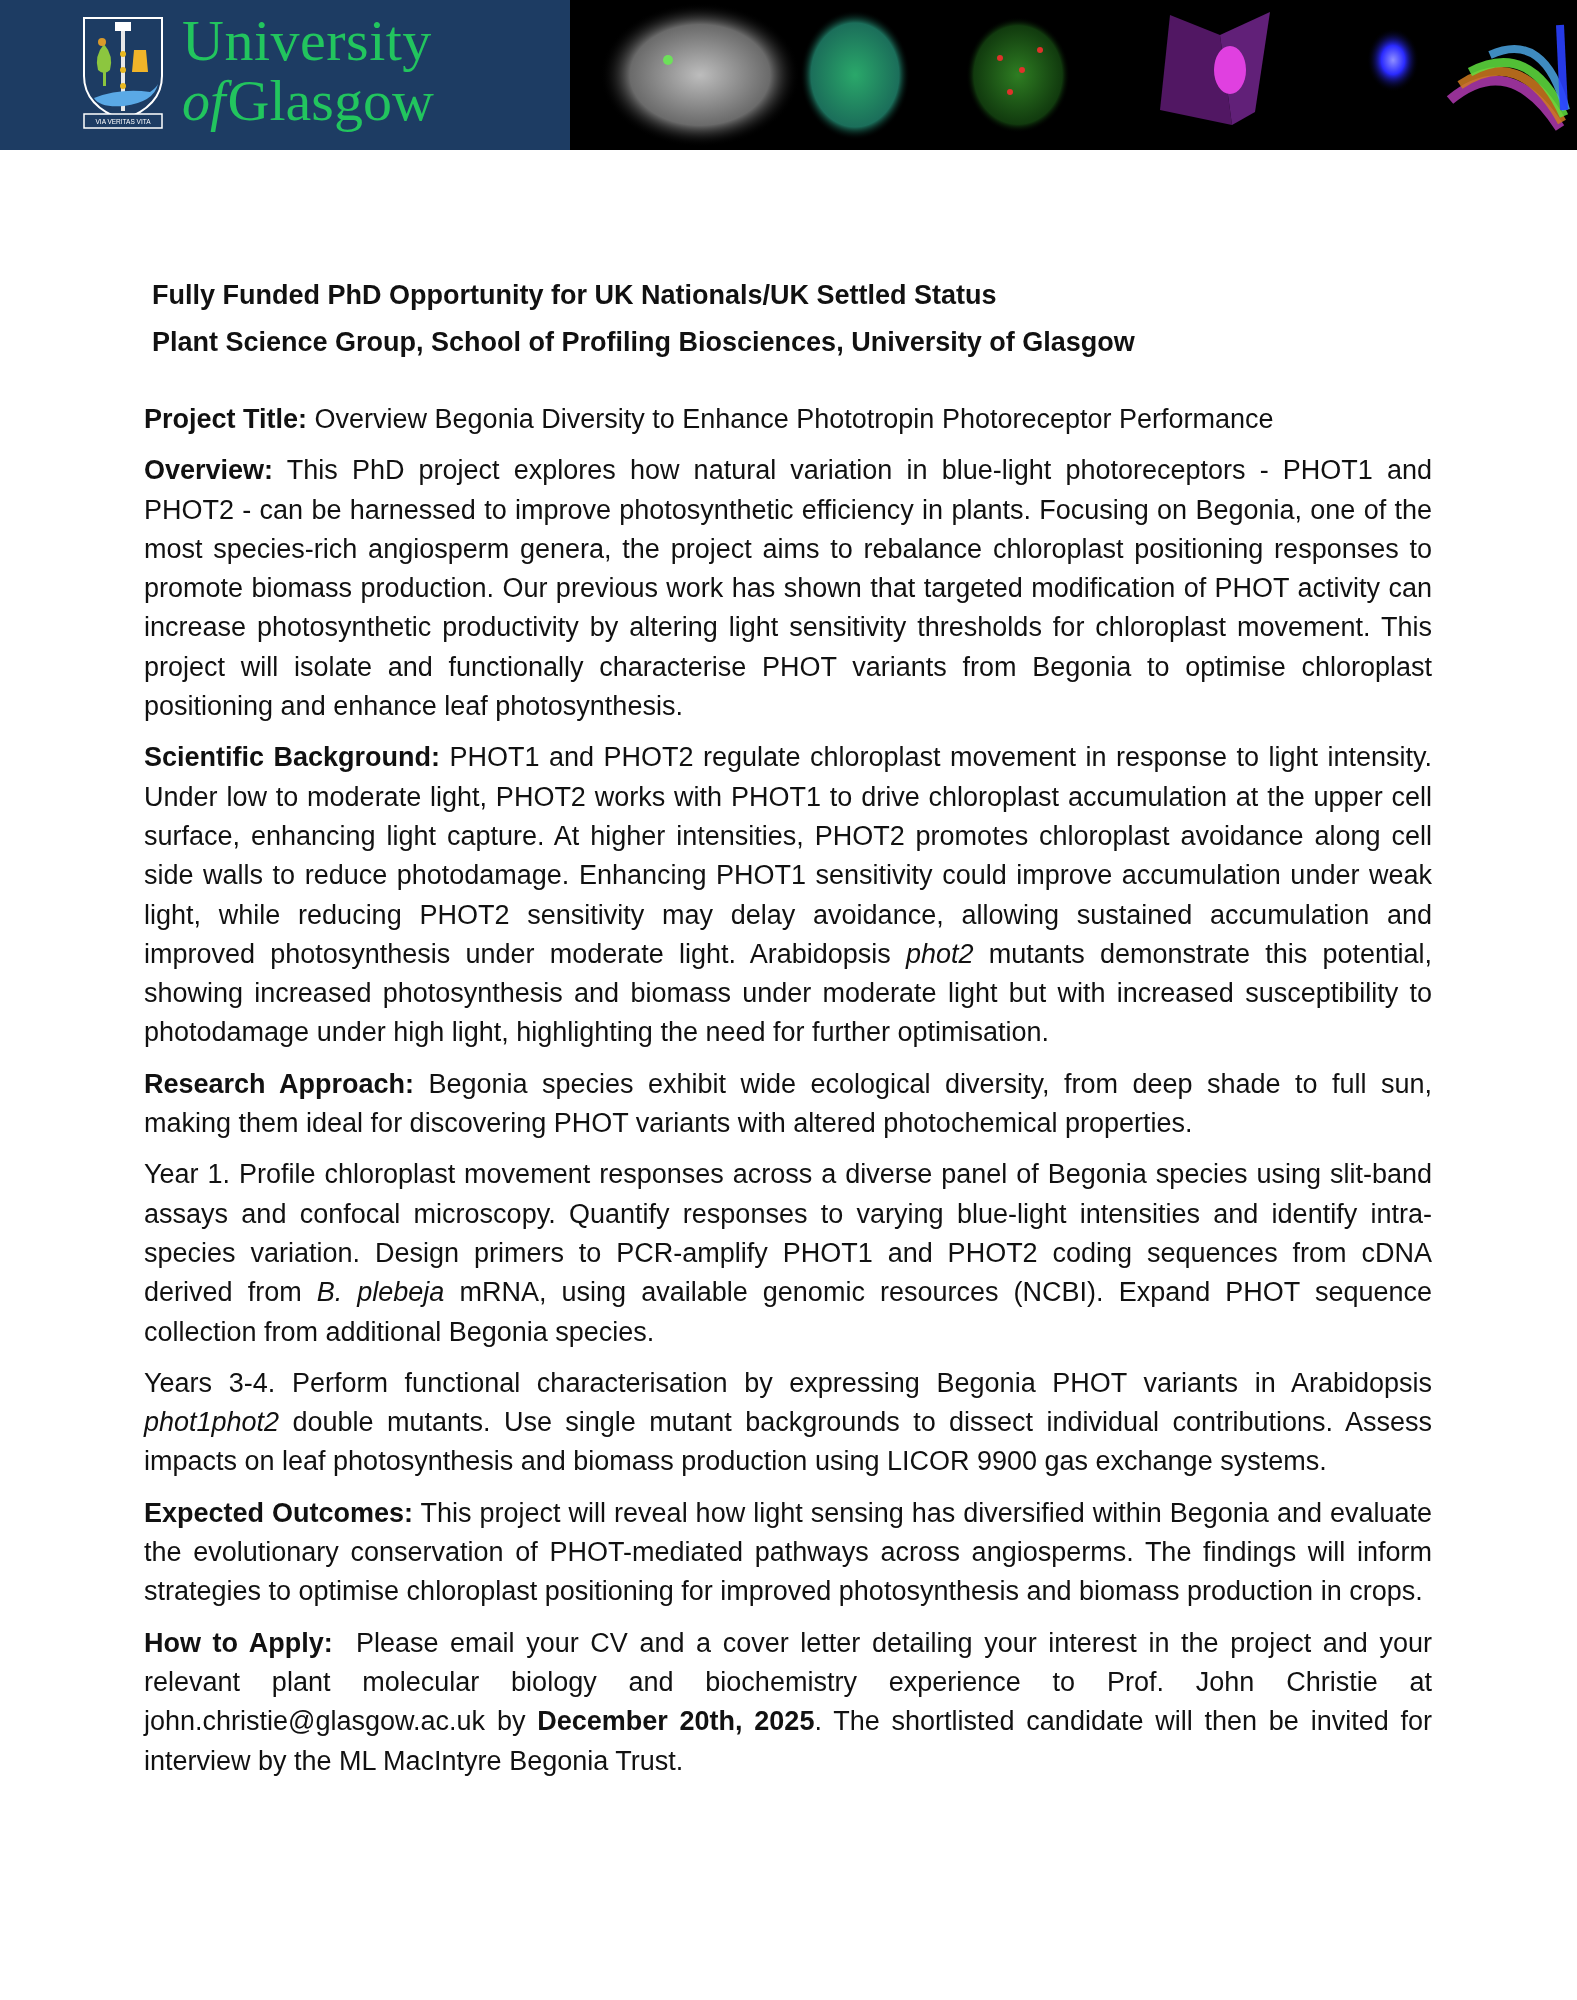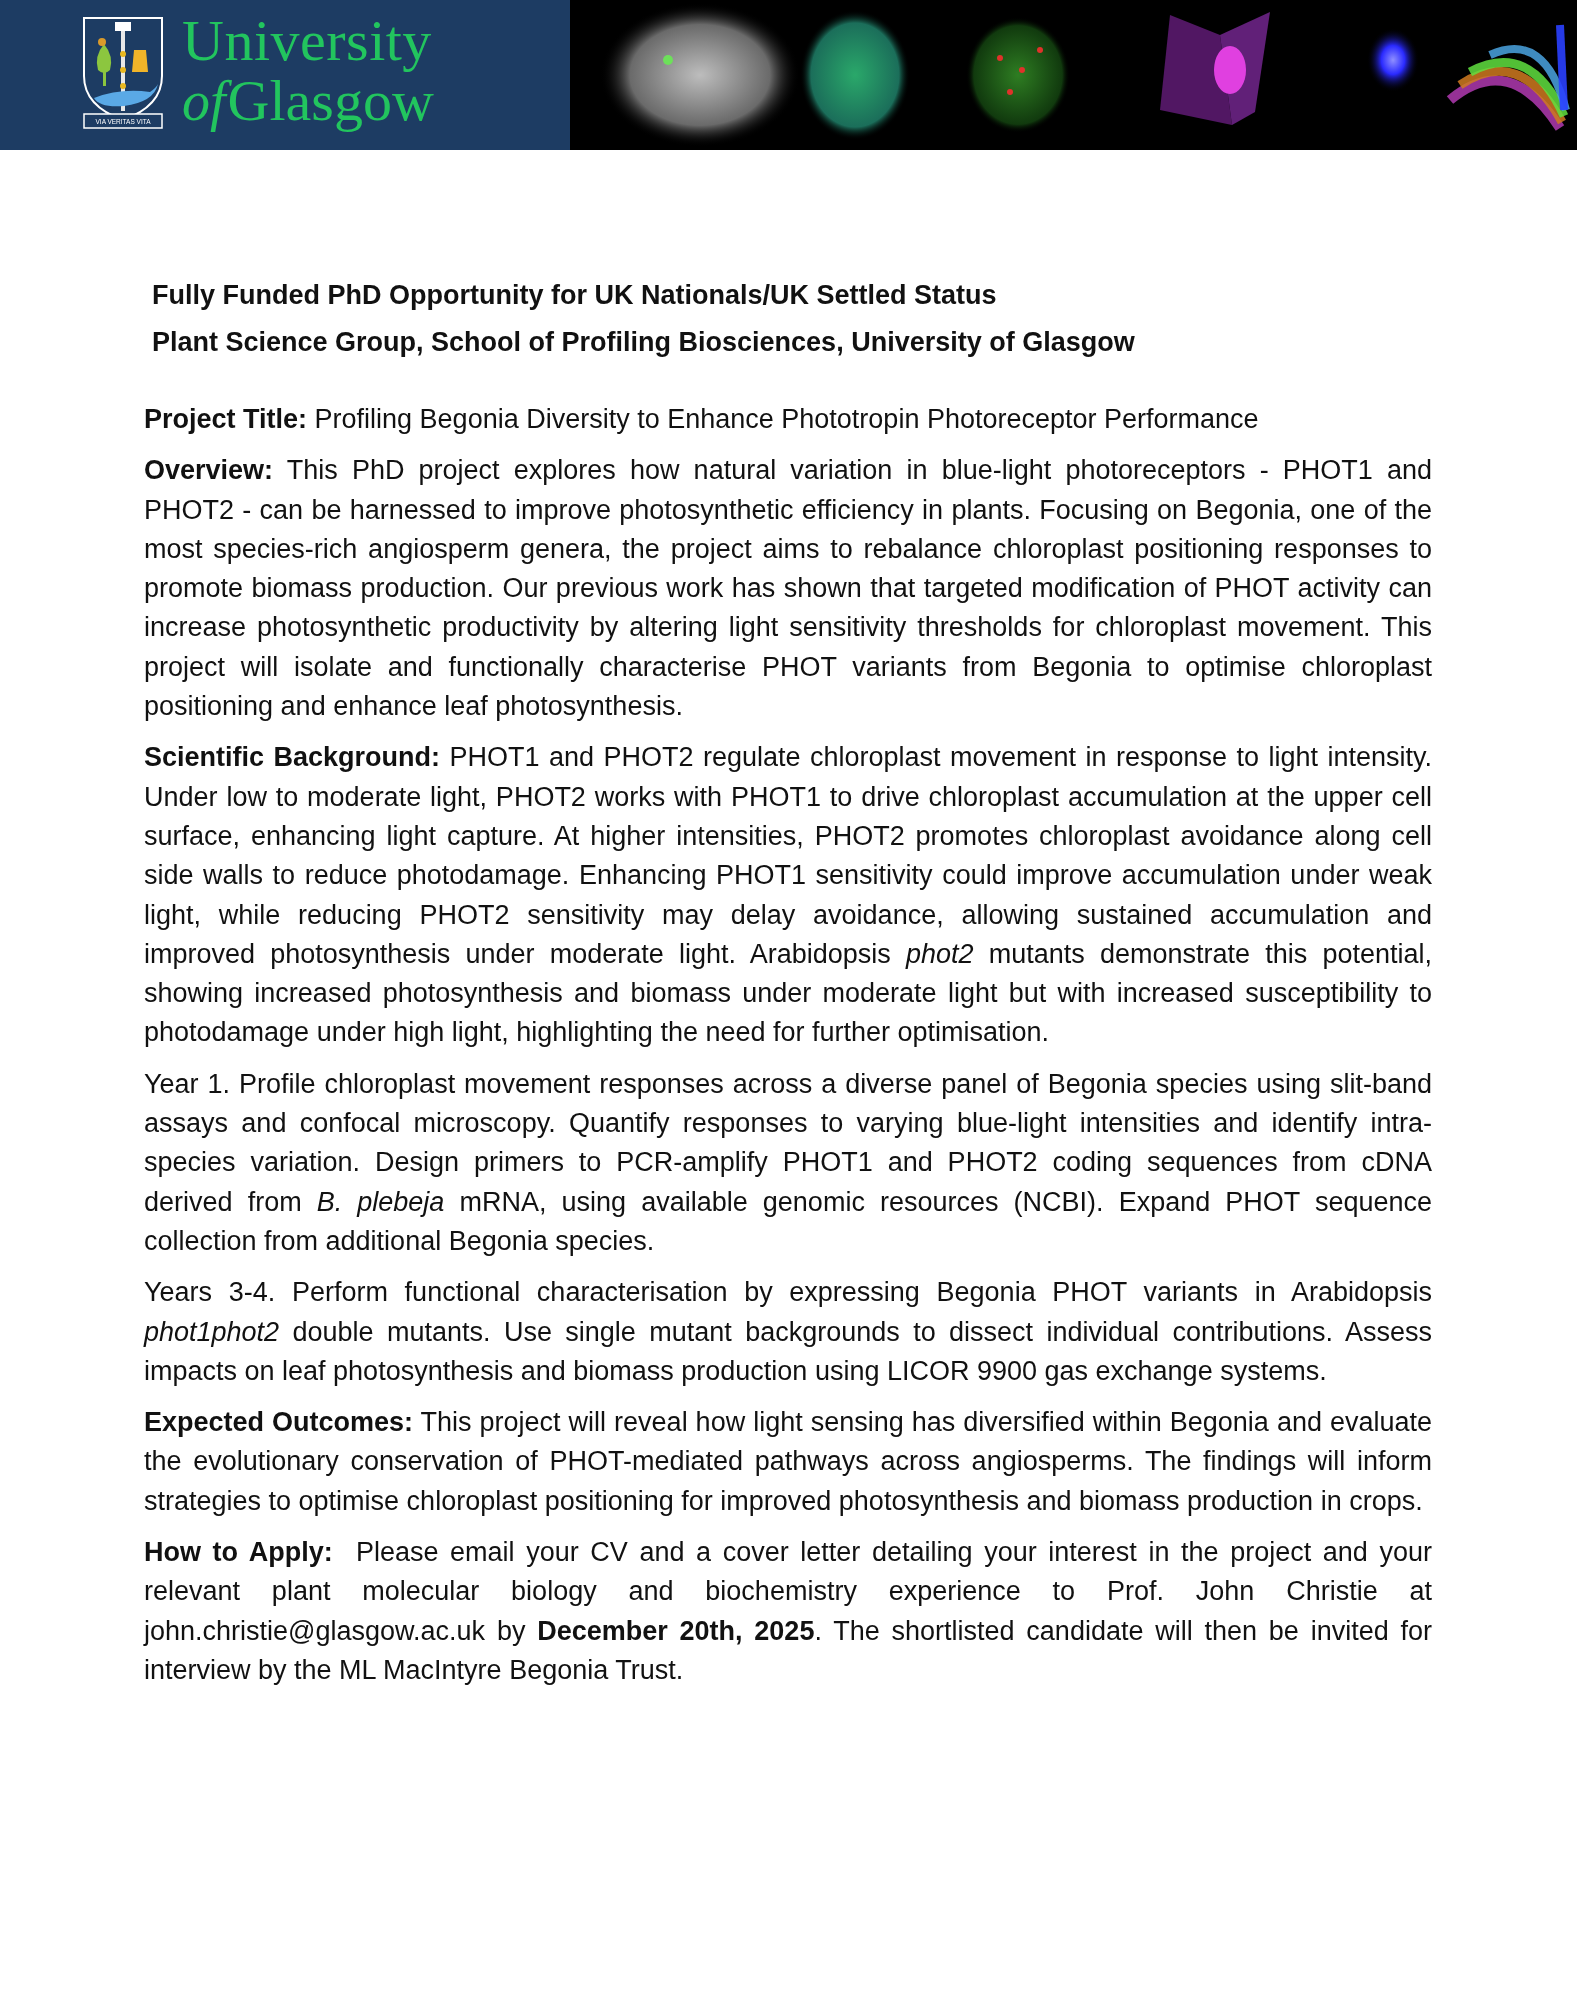--- a/index.html
+++ b/index.html
@@ -102,26 +102,27 @@
       </g>
     </svg>
   </div>
 </div>
 
 <div class="doc">
   <h1 class="hdr">Fully Funded PhD Opportunity for UK Nationals/UK Settled Status</h1>
   <h2 class="hdr">Plant Science Group, School of Profiling Biosciences, University of Glasgow</h2>
 
   <div class="title-block">
-    <p class="p-title"><b>Project Title:</b><span> Profiling Begonia Diversity to Enhance Phototropin Photoreceptor Performance</span></p>
+    <p class="p-title"><b>Project Title:</b><span> Overview Begonia Diversity to Enhance Phototropin Photoreceptor Performance</span></p>
 
     <p><b>Overview:</b><span> This PhD project explores how natural variation in blue-light photoreceptors - PHOT1 and PHOT2 - can be harnessed to improve photosynthetic efficiency in plants. Focusing on Begonia, one of the most species-rich angiosperm genera, the project aims to rebalance chloroplast positioning responses to promote biomass production. Our previous work has shown that targeted modification of PHOT activity can increase photosynthetic productivity by altering light sensitivity thresholds for chloroplast movement. This project will isolate and functionally characterise PHOT variants from Begonia to optimise chloroplast positioning and enhance leaf photosynthesis.</span></p>
 
     <p><b>Scientific Background:</b><span> PHOT1 and PHOT2 regulate chloroplast movement in response to light intensity. Under low to moderate light, PHOT2 works with PHOT1 to drive chloroplast accumulation at the upper cell surface, enhancing light capture. At higher intensities, PHOT2 promotes chloroplast avoidance along cell side walls to reduce photodamage. Enhancing PHOT1 sensitivity could improve accumulation under weak light, while reducing PHOT2 sensitivity may delay avoidance, allowing sustained accumulation and improved photosynthesis under moderate light. Arabidopsis </span><i>phot2</i><span> mutants demonstrate this potential, showing increased photosynthesis and biomass under moderate light but with increased susceptibility to photodamage under high light, highlighting the need for further optimisation.</span></p>
 
+    <p><b>Research Approach:</b><span> Begonia species exhibit wide ecological diversity, from deep shade to full sun, making them ideal for discovering PHOT variants with altered photochemical properties.</span></p>
 
     <p><span>Year 1. Profile chloroplast movement responses across a diverse panel of Begonia species using slit-band assays and confocal microscopy. Quantify responses to varying blue-light intensities and identify intra-species variation. Design primers to PCR-amplify PHOT1 and PHOT2 coding sequences from cDNA derived from </span><i>B. plebeja</i><span> mRNA, using available genomic resources (NCBI). Expand PHOT sequence collection from additional Begonia species.</span></p>
 
 
     <p><span>Years 3-4. Perform functional characterisation by expressing Begonia PHOT variants in Arabidopsis </span><i>phot1phot2</i><span> double mutants. Use single mutant backgrounds to dissect individual contributions. Assess impacts on leaf photosynthesis and biomass production using LICOR 9900 gas exchange systems.</span></p>
 
     <p><b>Expected Outcomes:</b><span> This project will reveal how light sensing has diversified within Begonia and evaluate the evolutionary conservation of PHOT-mediated pathways across angiosperms. The findings will inform strategies to optimise chloroplast positioning for improved photosynthesis and biomass production in crops.</span></p>
 
     <p><b>How to Apply:</b><span style="white-space: pre-wrap;">  Please email your CV and a cover letter detailing your interest in the project and your relevant plant molecular biology and biochemistry experience to Prof. John Christie at </span><span>john.christie@glasgow.ac.uk</span><span> by </span><b>December 20th, 2025</b><span>. The shortlisted candidate will then be invited for interview by the ML MacIntyre Begonia Trust.</span></p>
   </div>

